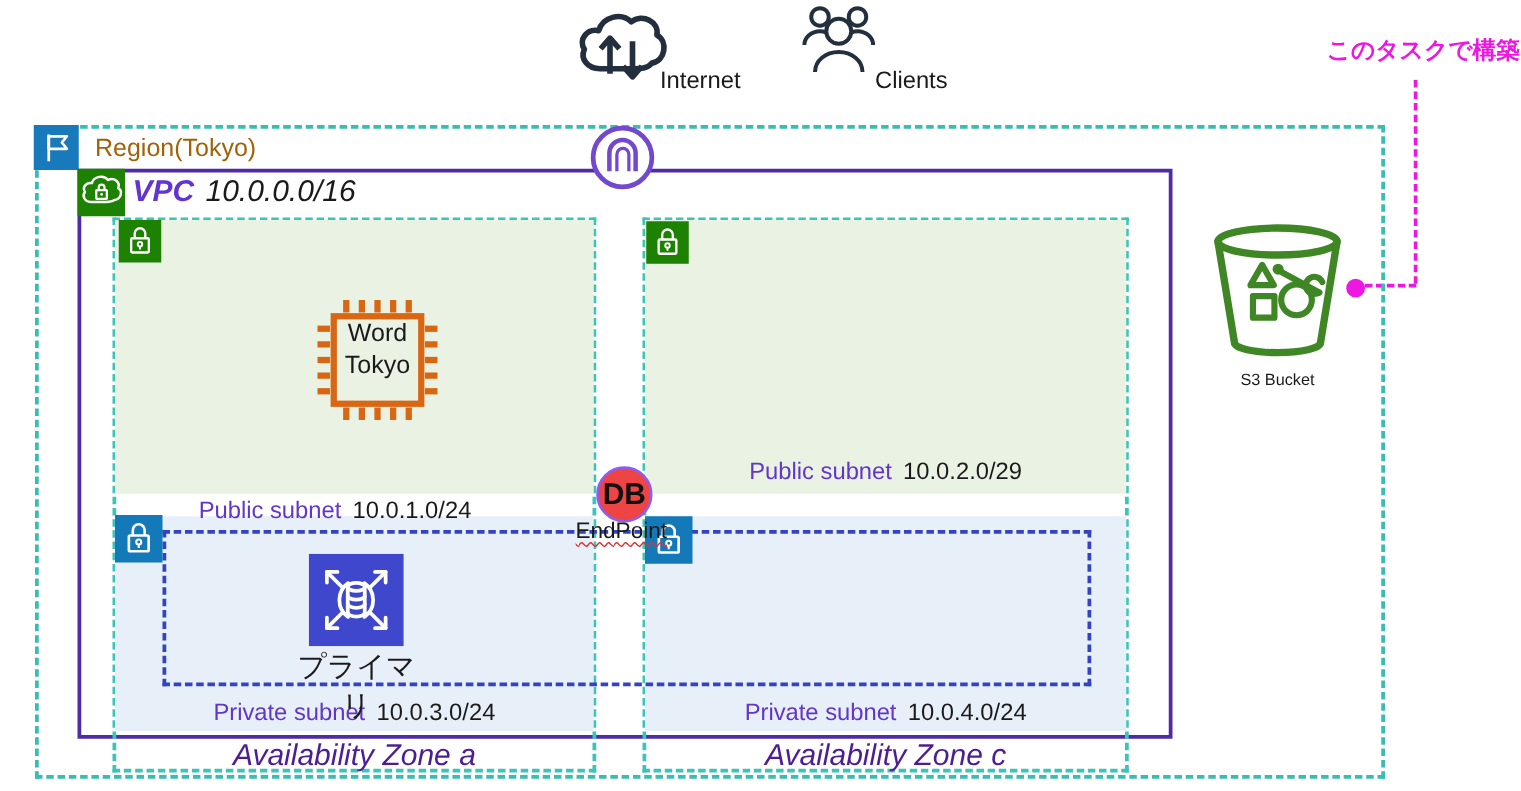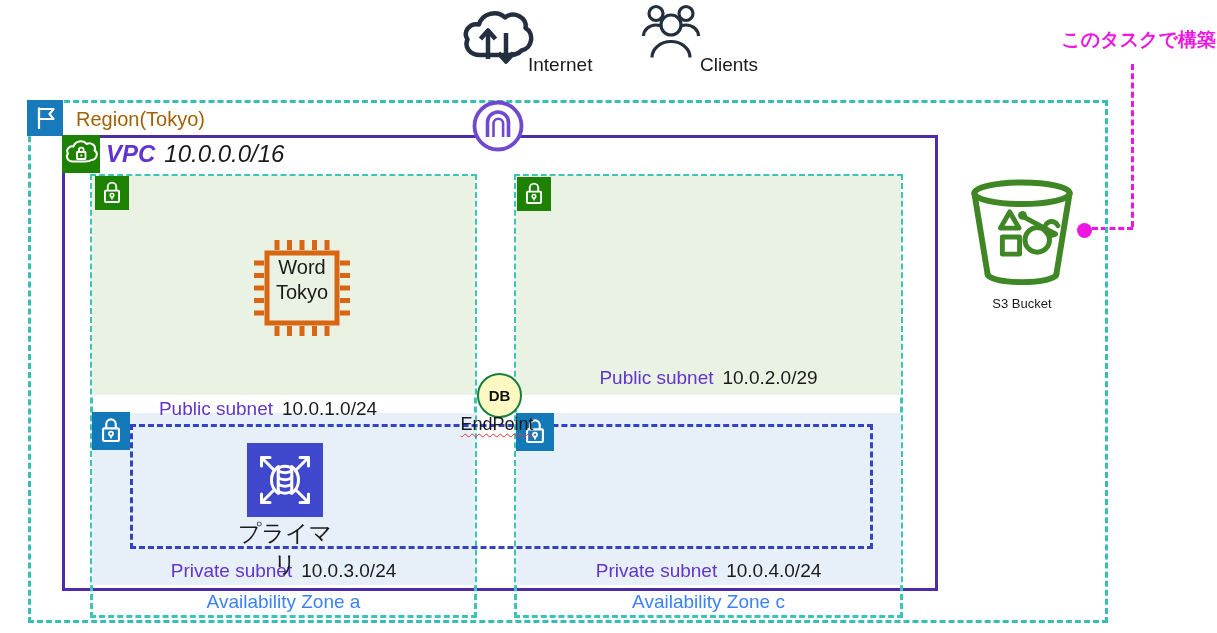--- a/index.html
+++ b/index.html
@@ -21,27 +21,27 @@
   #region-icon{left:27px;top:100px;width:36px;height:36px;background:#1879BB;}
   #vpc-icon{left:62px;top:135px;width:38px;height:38px;background:#1D8102;}
   .lock-green{width:34px;height:34px;background:#1D8102;}
   .lock-blue{width:38px;height:38px;background:#1379B8;}
   
   #region-label{left:76px;top:108px;color:#a16207;font-size:20px;}
   #vpc-label-row{left:106px;top:140px;font-size:24px;font-style:italic;}
   #vpc-label-row .vpc-word{color:#6234D1;font-weight:bold;margin-right:9px;}
   .subnet-label .sname{color:#6236C9;}
   .subnet-label .scidr{color:#1a1a1a;margin-left:9px;}
-  .az-label{color:#3b82f6;font-size:19px;}
+  .az-label{color:#4c1d95;font-size:24px;font-style:italic;}
   
   #wp-text{left:266px;top:255px;width:72px;height:66px;display:flex;flex-direction:column;
            align-items:center;justify-content:flex-start;font-size:20px;line-height:1.25;}
   #db-circle{left:477px;top:373px;width:41px;height:41px;border-radius:50%;
-             background:#fef9c3;border:2px solid #15803d;display:flex;align-items:center;
-             justify-content:center;font-size:15px;font-weight:bold;color:#111;}
+             background:#ef4444;border:2px solid #8b5cf6;display:flex;align-items:center;
+             justify-content:center;font-size:24px;font-weight:bold;color:#111;}
   #db-endpoint-label{left:437px;top:414px;width:120px;font-size:18px;font-weight:normal;
              text-decoration:underline wavy #E03030;text-decoration-thickness:1px;
              text-underline-offset:3px;}
   #rds-label{left:227px;top:518px;width:116px;font-size:23px;}
   #s3-label{left:957px;top:296px;width:130px;font-size:13px;}
   
   #annotation-label{right:1px;top:27px;font-size:19px;font-weight:bold;color:#EE17E1;}
   #annot-v{left:1131px;top:64px;width:0;height:163px;border-left:3px dashed #EE17E1;}
   #annot-h{left:1092px;top:227px;width:41px;height:0;border-top:3px dashed #EE17E1;}
   #annot-dot{left:1077px;top:223px;width:15px;height:15px;border-radius:50%;background:#EE17E1;}

